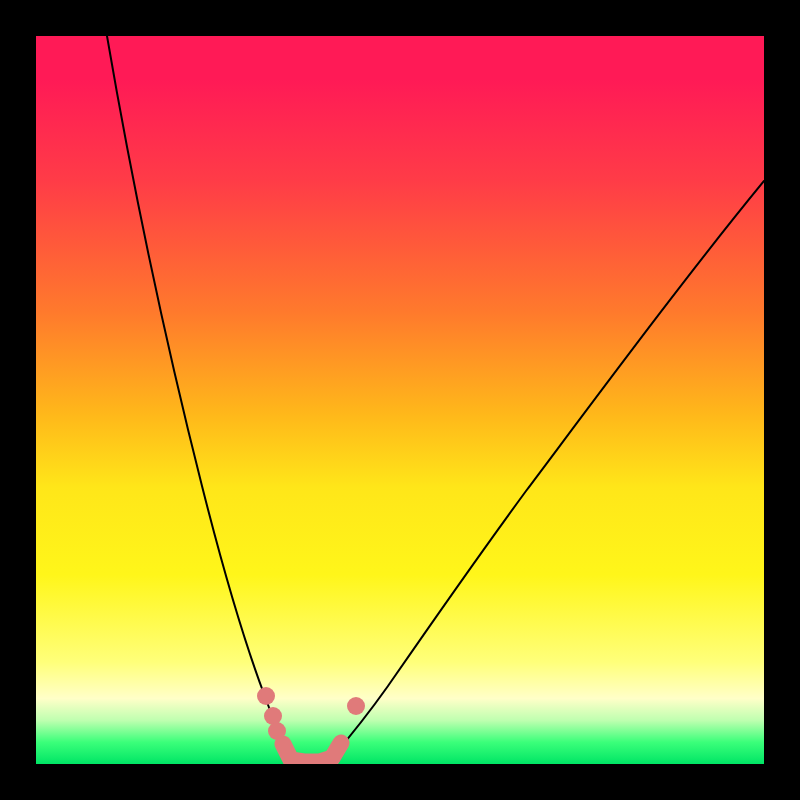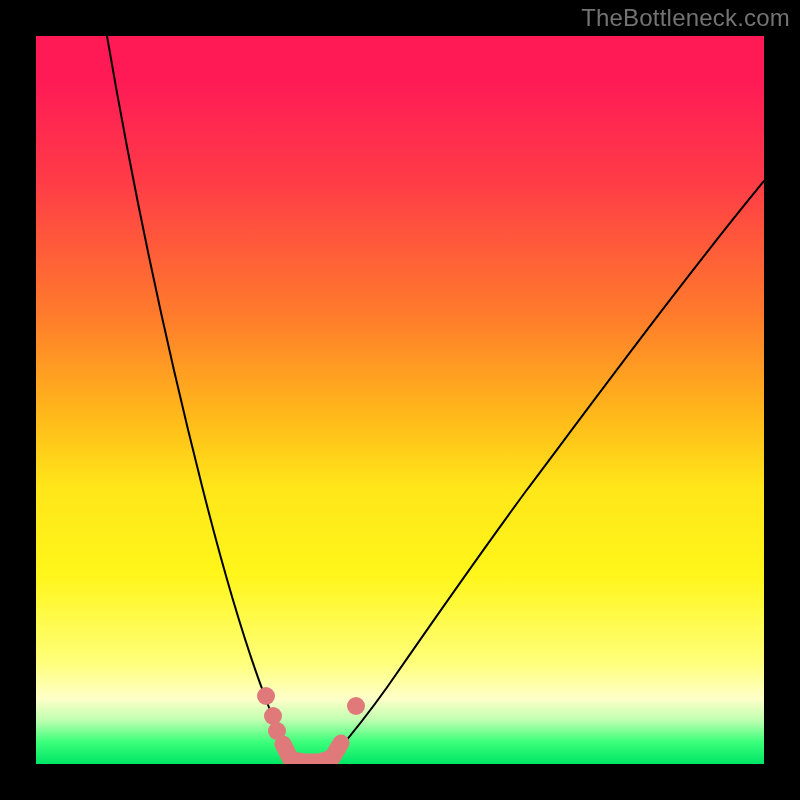--- a/index.html
+++ b/index.html
@@ -105,14 +105,13 @@
                L 296 722
                L 305 707"></path>
 
       <circle class="marker" cx="230" cy="660" r="9"></circle>
       <circle class="marker" cx="237" cy="680" r="9"></circle>
       <circle class="marker" cx="241" cy="695" r="9"></circle>
       <circle class="marker" cx="320" cy="670" r="9"></circle>
     </svg>
   </div>
 
-  <div class="watermark">TheBottleneck.com</div>
 </div>
 
 </body></html>

